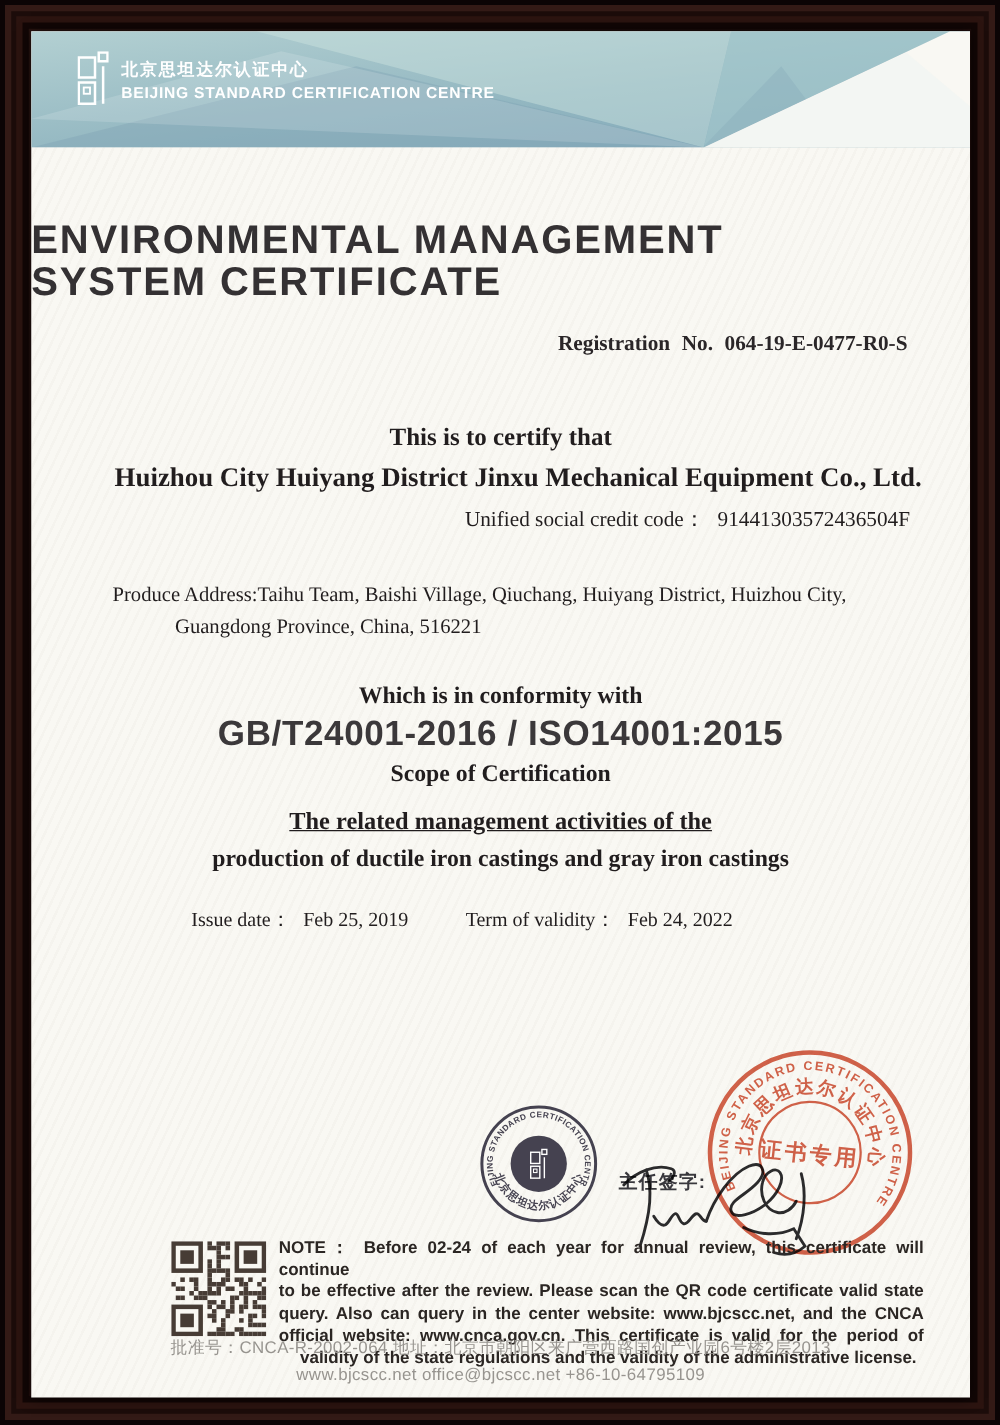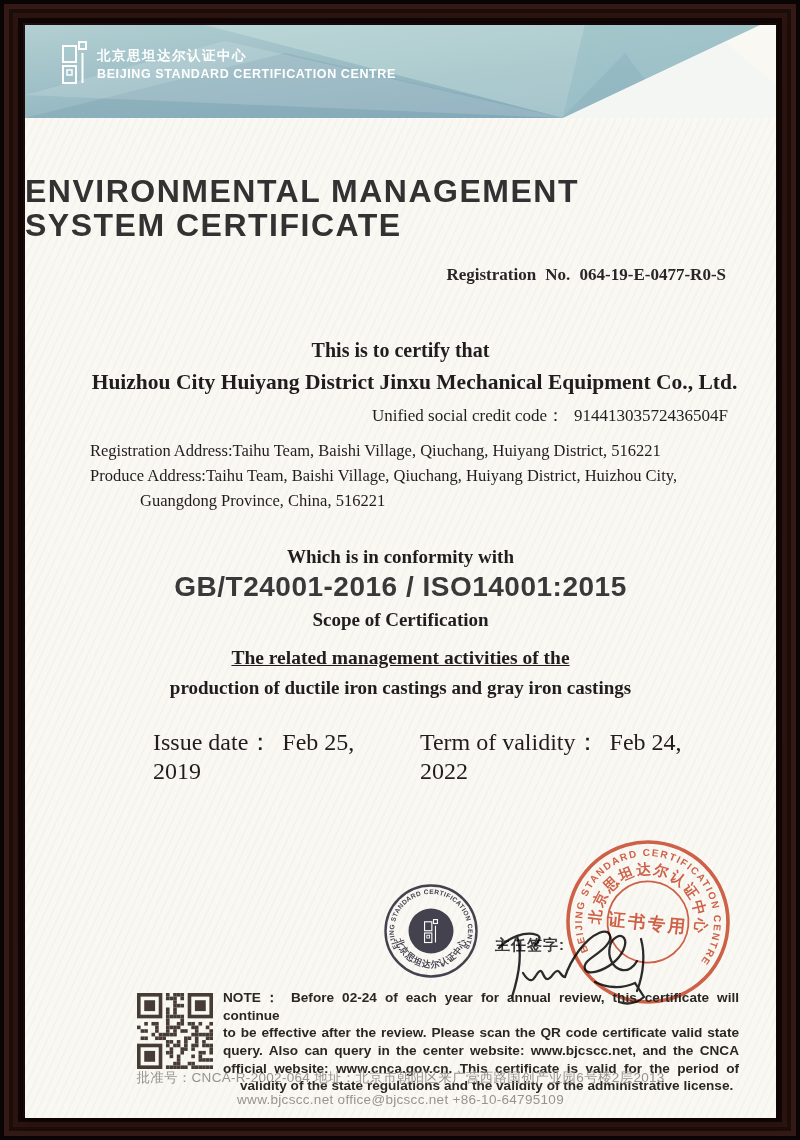--- a/index.html
+++ b/index.html
@@ -37,21 +37,21 @@
   .addr2 { position:absolute; left:65px; top:441px; font-size:16.5px; }
   .addr3 { position:absolute; left:115px; top:466px; font-size:16.5px; }
 
   .conf-intro { position:absolute; left:0; top:521px; width:100%; text-align:center; font-weight:bold; font-size:19px; }
   .standard { position:absolute; left:0; top:546px; width:100%; text-align:center;
     font-family:"Liberation Sans",sans-serif; font-weight:bold; font-size:28px; letter-spacing:.5px; color:#3b383a; }
   .scope-title { position:absolute; left:0; top:584px; width:100%; text-align:center; font-weight:bold; font-size:19px; }
   .scope1 { position:absolute; left:0; top:622px; width:100%; text-align:center; font-weight:bold; font-size:19.5px;text-decoration:underline; }
   .scope2 { position:absolute; left:0; top:652px; width:100%; text-align:center; font-weight:bold; font-size:19px; }
 
-  .dates { position:absolute; left:128px; top:701px; width:540px; display:flex; gap:46px; font-size:24px; }
+  .dates { position:absolute; left:128px; top:701px; width:540px; display:flex; gap:46px; font-size:16px; }
   .dates .pair span.v { margin-left:10px; }
 
   .director { position:absolute; left:470px; top:911px; font-family:"Liberation Sans",sans-serif; font-weight:bold; font-size:15px; letter-spacing:1px; color:#39383d;text-align:center; }
   .seal-dark { position:absolute; left:356px; top:856px; width:100px; height:100px; }
   .stamp-red { position:absolute; left:534px; top:808px; width:178px; height:178px; mix-blend-mode:multiply; opacity:.92; transform:rotate(6deg); }
   .signature { position:absolute; left:430px; top:878px; width:225px; height:105px; mix-blend-mode:multiply; }
 
   .qr { position:absolute; left:112px; top:968px; width:76px; height:76px; }
   .note { position:absolute; left:198px; top:964px; width:516px;
     font-family:"Liberation Sans",sans-serif; font-weight:bold; font-size:13.6px; line-height:1.3; color:#2b2623; }
@@ -111,21 +111,20 @@
       <div>SYSTEM CERTIFICATE</div>
     </div>
 
     <div class="reg-no">Registration No. 064-19-E-0477-R0-S</div>
 
     <div class="certify-intro">This is to certify that</div>
     <div class="company">Huizhou City Huiyang District Jinxu Mechanical Equipment Co., Ltd.</div>
     <div class="credit">
       <span>Unified social credit code：</span><b>91441303572436504F</b>
     </div>
-    <div class="addr1">Registration Address:Taihu Team, Baishi Village, Qiuchang, Huiyang District, 516221</div>
     <div class="addr2">Produce Address:Taihu Team, Baishi Village, Qiuchang, Huiyang District, Huizhou City,</div>
     <div class="addr3">Guangdong Province, China, 516221</div>
 
     <div class="conf-intro">Which is in conformity with</div>
     <div class="standard">GB/T24001-2016 / ISO14001:2015</div>
     <div class="scope-title">Scope of Certification</div>
     <div class="scope1">The related management activities of the</div>
     <div class="scope2">production of ductile iron castings and gray iron castings</div>
 
     <div class="dates">

